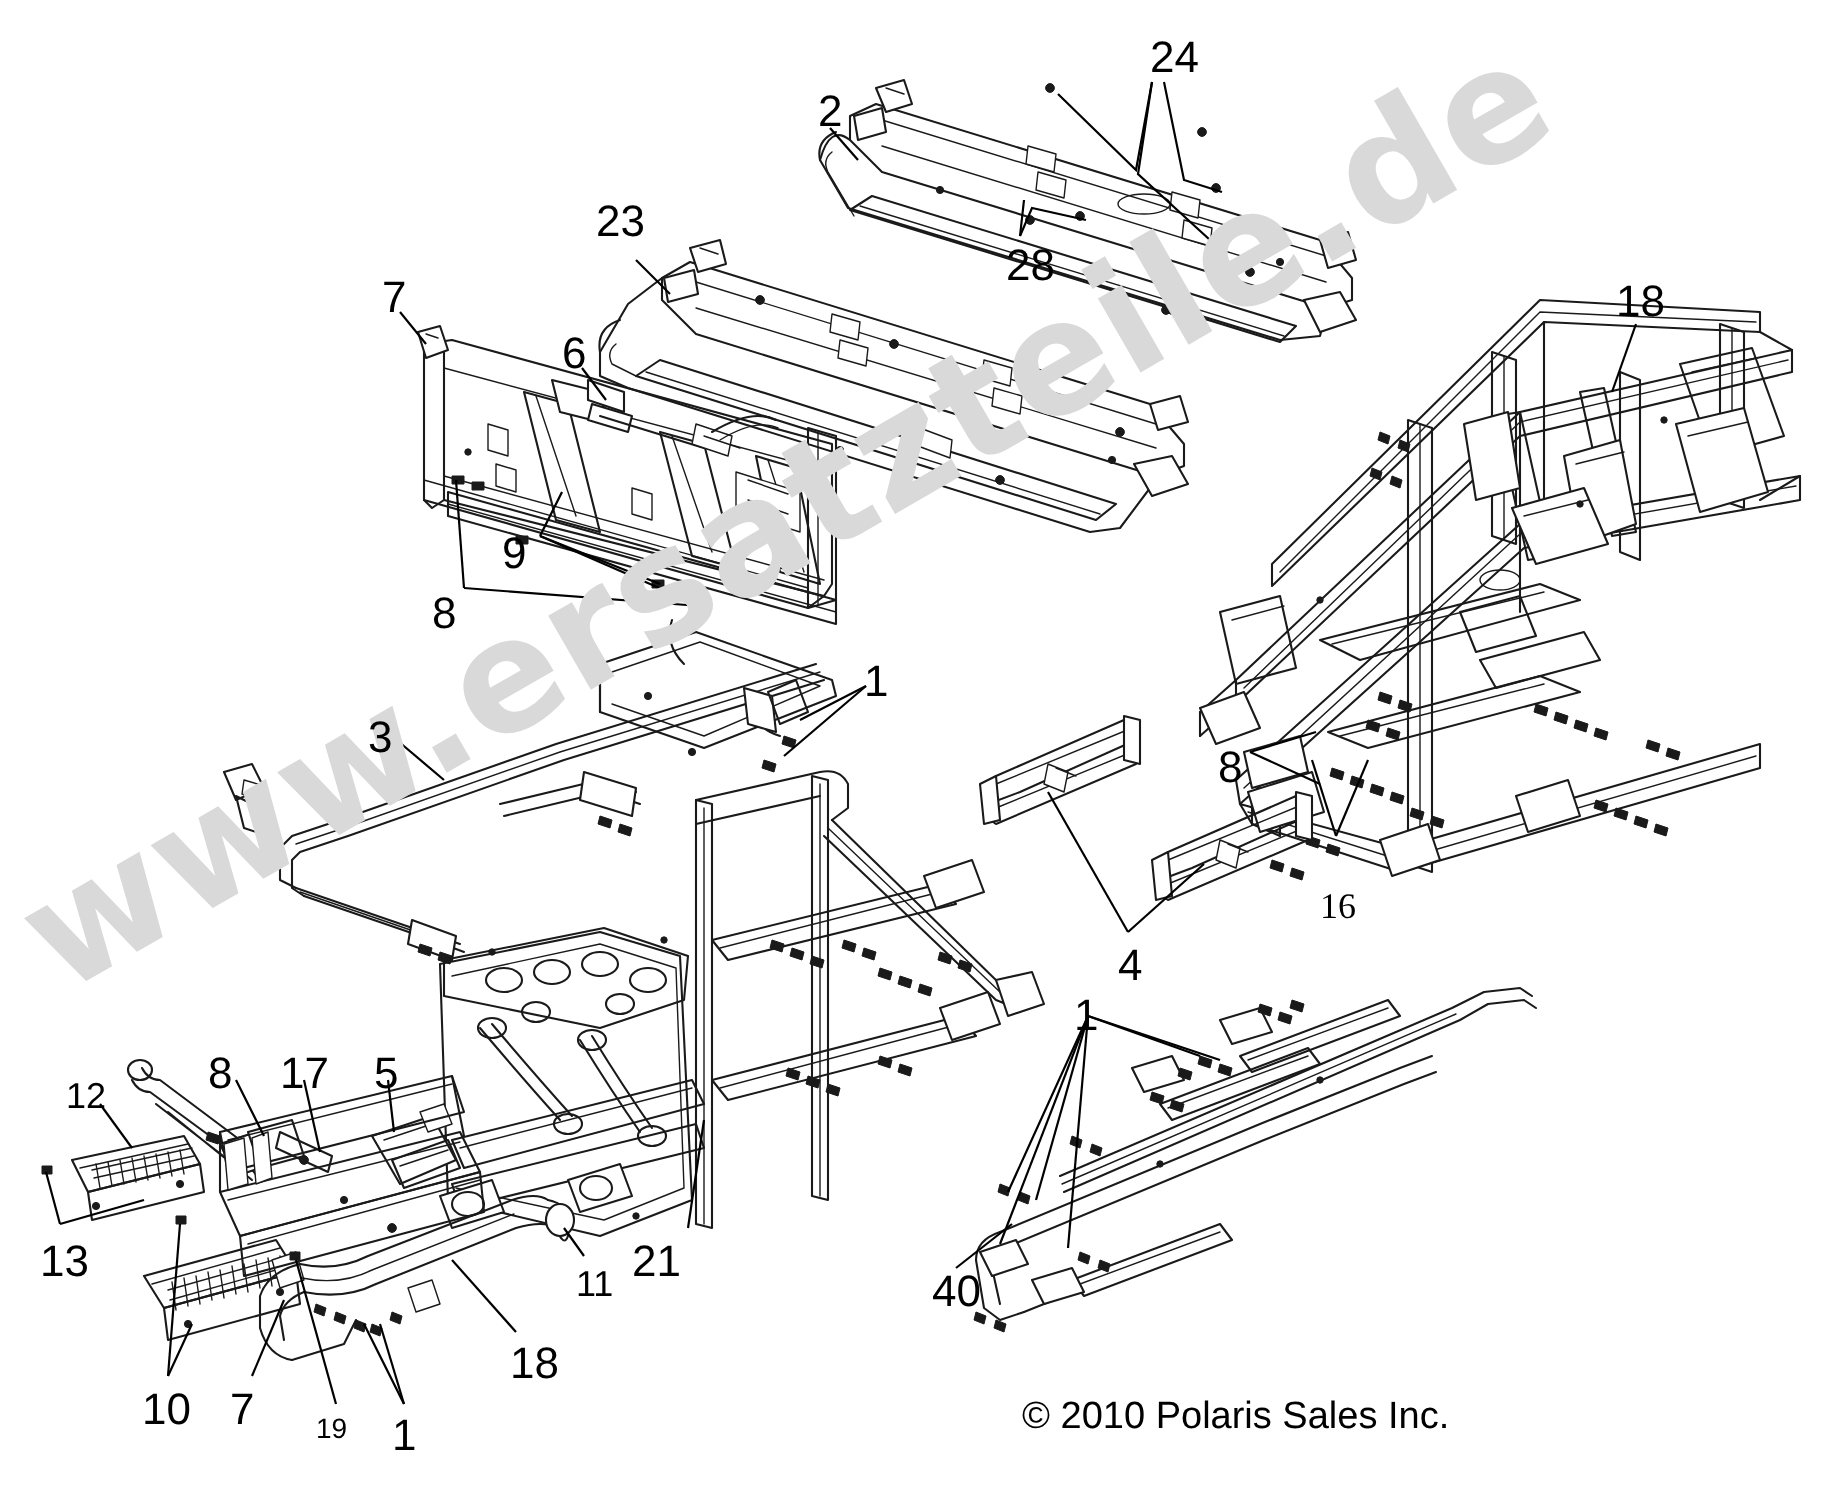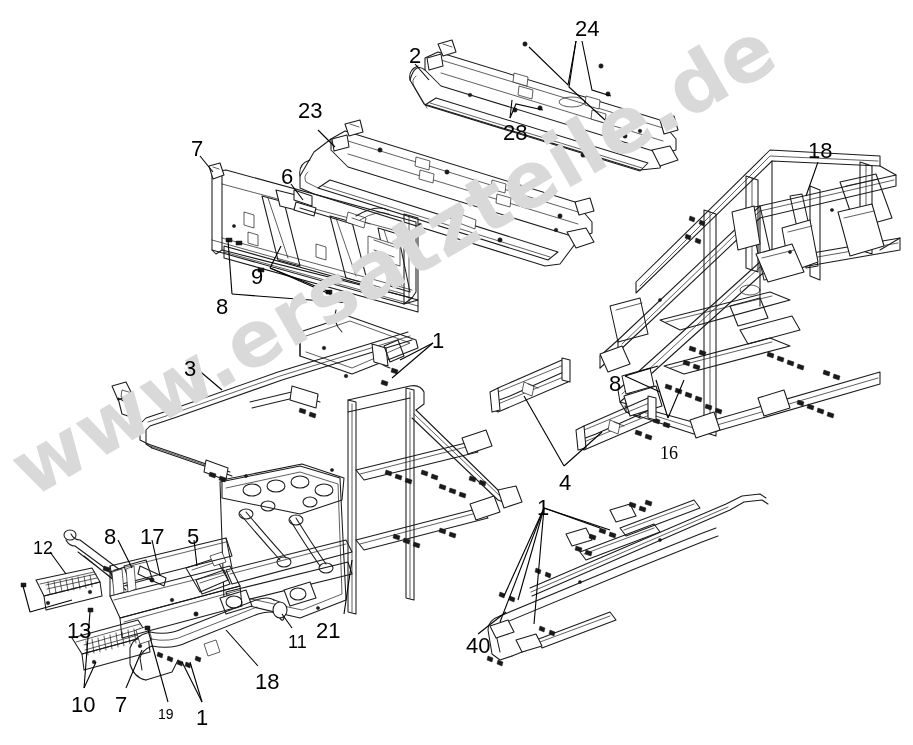--- a/index.html
+++ b/index.html
@@ -642,25 +642,26 @@
       <div class="callout" style="left: 432px; top: 330px; font-size: 22px;">1</div>
       <div class="callout" style="left: 184px; top: 358px; font-size: 22px;">3</div>
       <div class="callout" style="left: 609px; top: 373px; font-size: 22px;">8</div>
       <div class="callout" style="left: 660px; top: 444px; font-size: 18px; font-family: Liberation Serif, serif;">16</div>
       <div class="callout" style="left: 559px; top: 472px; font-size: 22px;">4</div>
       <div class="callout" style="left: 537px; top: 497px; font-size: 22px;">1</div>
       <div class="callout" style="left: 33px; top: 539px; font-size: 18px;">12</div>
       <div class="callout" style="left: 104px; top: 526px; font-size: 22px;">8</div>
       <div class="callout" style="left: 140px; top: 526px; font-size: 22px;">17</div>
       <div class="callout" style="left: 187px; top: 526px; font-size: 22px;">5</div>
-      <div class="callout" style="left: 20px; top: 620px; font-size: 22px; margin-left: 47px;">13</div>
+      <div class="callout" style="left: 20px; top: 620px; font-size: 22px;">13</div>
       <div class="callout" style="left: 288px; top: 633px; font-size: 18px;">11</div>
       <div class="callout" style="left: 316px; top: 620px; font-size: 22px;">21</div>
       <div class="callout" style="left: 255px; top: 671px; font-size: 22px;">18</div>
       <div class="callout" style="left: 466px; top: 635px; font-size: 22px;">40</div>
       <div class="callout" style="left: 71px; top: 694px; font-size: 22px;">10</div>
       <div class="callout" style="left: 115px; top: 694px; font-size: 22px;">7</div>
       <div class="callout" style="left: 158px; top: 707px; font-size: 14px;">19</div>
       <div class="callout" style="left: 196px; top: 707px; font-size: 22px;">1</div>
     </div>
 
+  <div id="copyright">© 2010 Polaris Sales Inc.</div>
 
 </div>
 
 </body></html>

